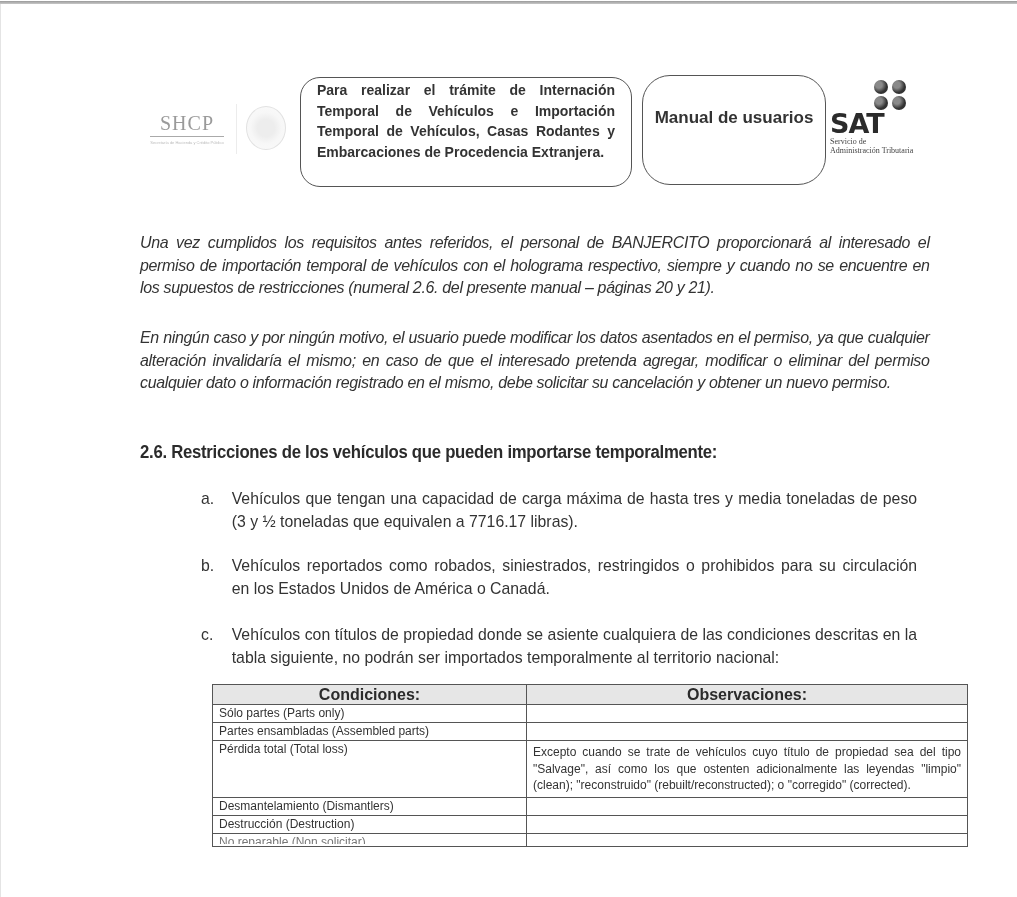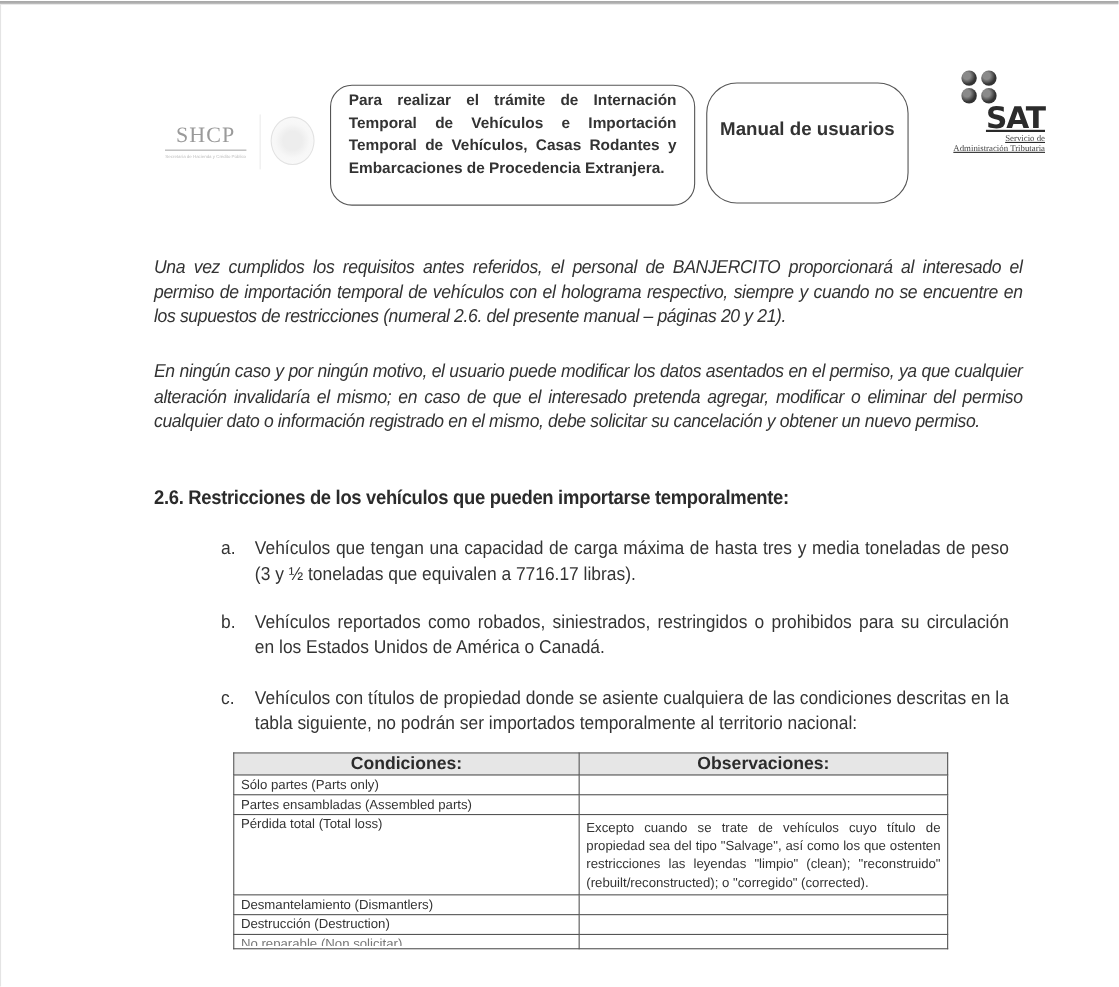--- a/index.html
+++ b/index.html
@@ -32,21 +32,21 @@
     margin:0; font-size:14px; line-height:20.5px; font-weight:bold; color:#333;
     text-align:justify; text-align-last:left;
   }
   .box-manual {
     position:absolute; left:642px; top:75px; width:184px; height:110px;
     border:1.5px solid #555; border-radius:28px; box-sizing:border-box;
     display:flex; align-items:flex-start; justify-content:center; padding-top:32px;
   }
   .box-manual span { font-size:17px; font-weight:bold; color:#333; }
 
-  .sat-logo { position:absolute; left:830px; top:64px; width:120px; text-align:right;text-decoration:underline; }
+  .sat-logo { position:absolute; left:830px; top:80px; width:120px; text-align:left; }
   .sat-dots { display:grid; grid-template-columns:14px 14px; gap:2px 4px; justify-content:center; }
   .sat-dot { width:14px; height:14px; border-radius:50%;
     background: radial-gradient(circle at 35% 35%, #8a8a8a 0 25%, #333 60%); }
   .sat-word { font-family:"DejaVu Sans", sans-serif; font-weight:bold; font-size:27px; line-height:26px; color:#2b2b2b; letter-spacing:-1px; margin-top:1px; }
   .sat-sub { font-family:"Liberation Serif", serif; font-size:8px; line-height:9px; color:#444; }
 
   
   .para { position:absolute; left:140px; width:790px; margin:0;
     font-size:17px; line-height:22.5px; font-style:italic; color:#333;
     text-align:justify; letter-spacing:-0.35px; transform:scaleX(0.94); transform-origin:left top; width:840px; }
@@ -59,21 +59,21 @@
   .list-item { position:absolute; left:201px; width:770px; font-size:17px; line-height:22.5px; color:#333;
     transform:scaleX(0.93); transform-origin:left top; }
   .list-item .marker { position:absolute; left:0; top:0; }
   .list-item .txt { display:block; margin-left:33px; text-align:justify; text-align-last:left; }
   .item-a { top:488px; }
   .item-b { top:555px; }
   .item-c { top:624px; }
 
   
   .conditions-table {
-    position:absolute; left:212px; top:684px; width:650px;
+    position:absolute; left:212px; top:684px; width:756px;
     border-collapse:collapse; font-size:12px; color:#333; table-layout:fixed;
   }
   .conditions-table th, .conditions-table td {
     border:1.5px solid #555; padding:0 6px; vertical-align:top;
   }
   .conditions-table th {
     background:#e6e6e6; font-size:16px; font-weight:bold; height:19px; line-height:19px; text-align:center; color:#2b2b2b;
   }
   .conditions-table td { height:17px; line-height:17px; }
   .conditions-table col.c1 { width:314px; }
@@ -148,21 +148,21 @@
     <tr>
       <td>Sólo partes (Parts only)</td>
       <td></td>
     </tr>
     <tr>
       <td>Partes ensambladas (Assembled parts)</td>
       <td></td>
     </tr>
     <tr>
       <td>Pérdida total (Total loss)</td>
-      <td class="obs">Excepto cuando se trate de vehículos cuyo título de propiedad sea del tipo "Salvage", así como los que ostenten restricciones las leyendas "limpio" (clean); "reconstruido" (rebuilt/reconstructed); o "corregido" (corrected).</td>
+      <td class="obs">Excepto cuando se trate de vehículos cuyo título de propiedad sea del tipo "Salvage", así como los que ostenten adicionalmente las leyendas "limpio" (clean); "reconstruido" (rebuilt/reconstructed); o "corregido" (corrected).</td>
     </tr>
     <tr>
       <td>Desmantelamiento (Dismantlers)</td>
       <td></td>
     </tr>
     <tr>
       <td>Destrucción (Destruction)</td>
       <td></td>
     </tr>
     <tr class="partial">

